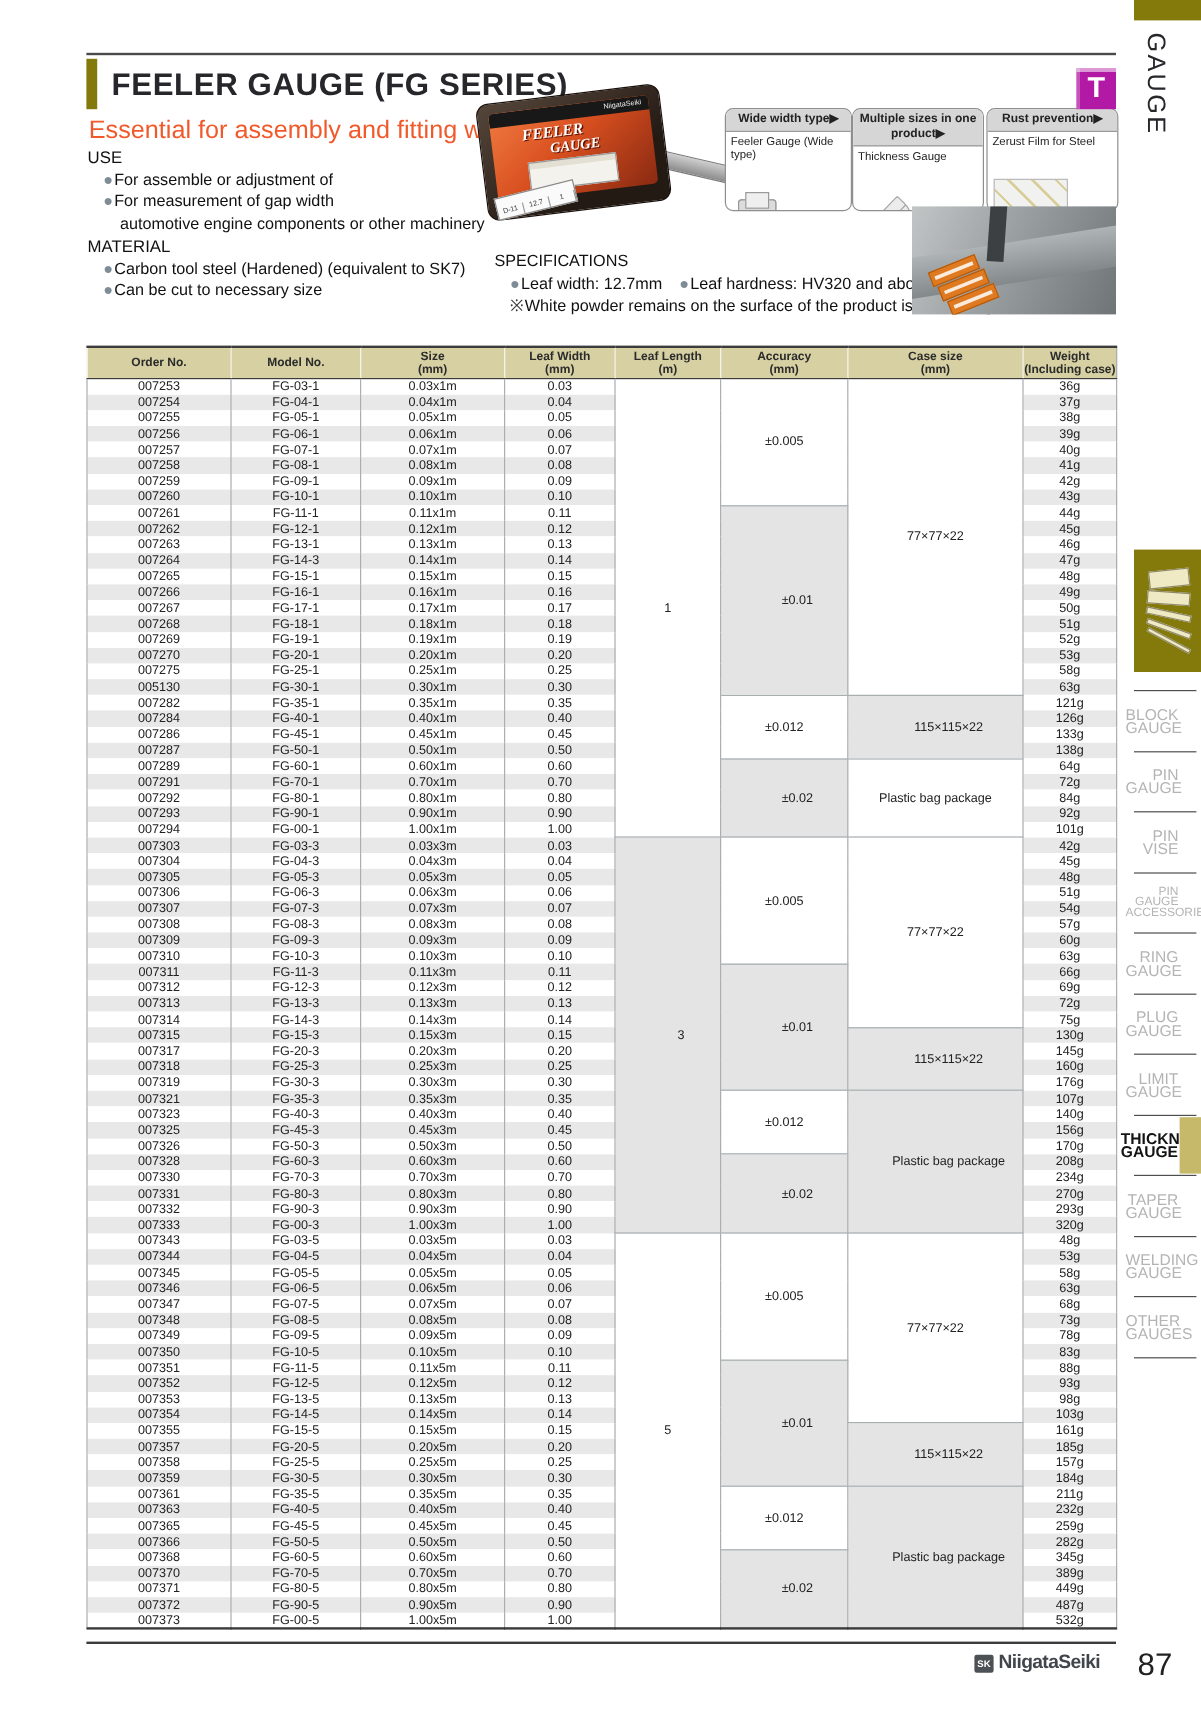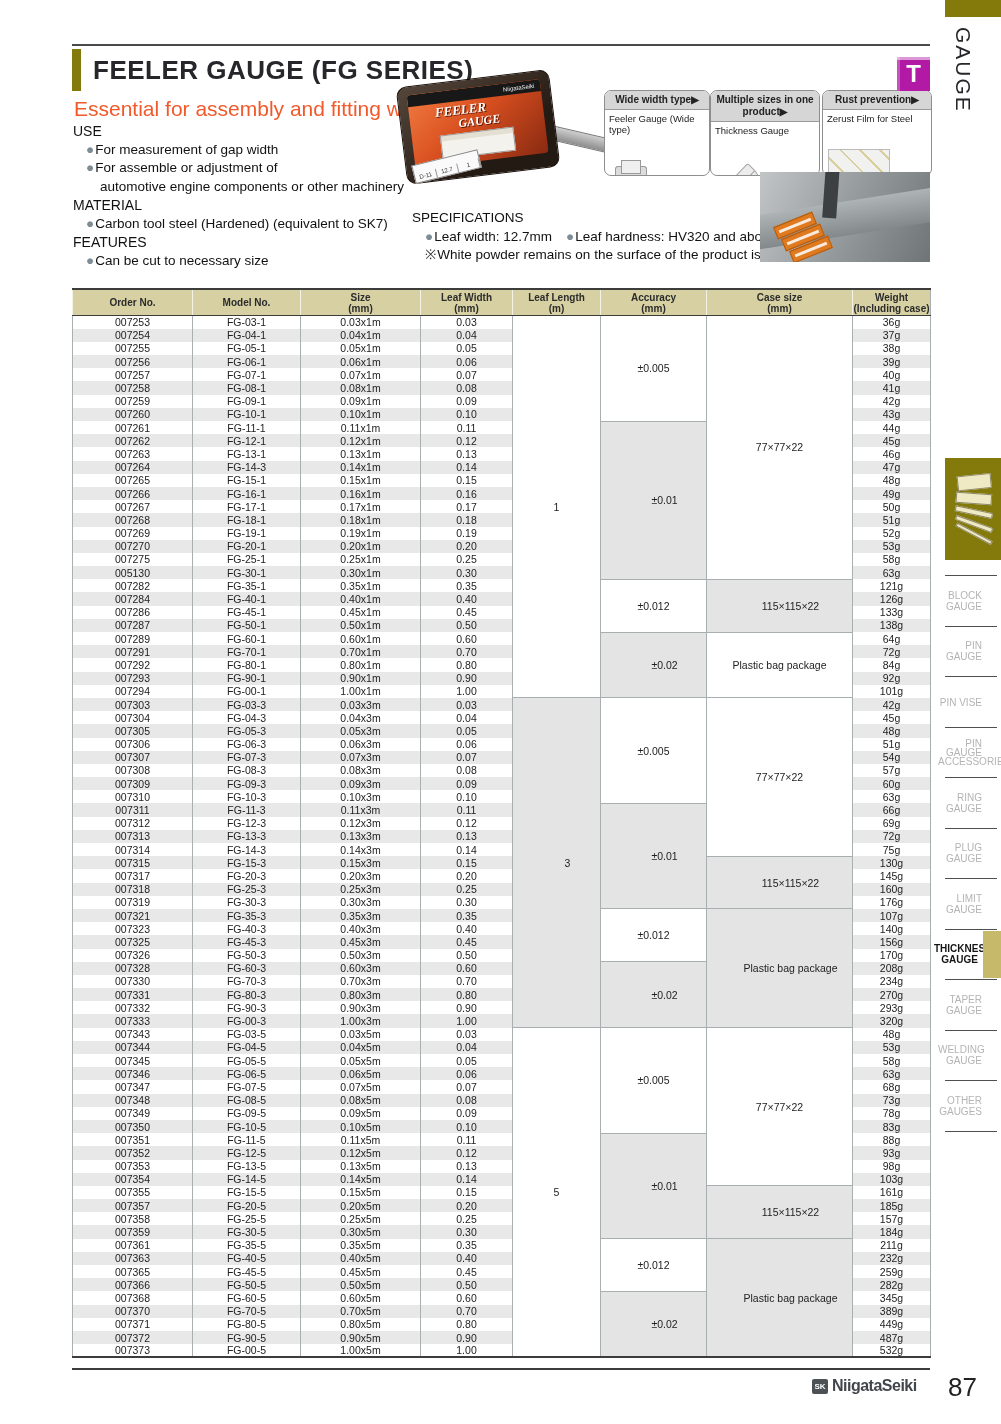--- a/index.html
+++ b/index.html
@@ -99,43 +99,42 @@
   
   .corner-strip{position:absolute;left:945px;top:0;width:56px;height:17px;background:#847a0b;}
   .gauge-vertical{position:absolute;left:951px;top:27px;writing-mode:vertical-rl;font-size:21px;
                   letter-spacing:2px;color:#26262b;}
   .side-icon{position:absolute;left:945px;top:458px;width:56px;height:102px;background:#847a0b;}
   .side-icon i{position:absolute;background:#efe9c4;border:1px solid #8d8868;transform-origin:4px 4px;}
   .side-tabs{position:absolute;left:945px;top:575px;width:52px;}
   .tab{position:relative;height:49.5px;border-top:1.5px solid #4f4f4f;}
   .tab.last{border-bottom:1.5px solid #4f4f4f;}
   .tab .lbl{position:absolute;right:15px;top:50%;transform:translateY(-50%);width:44px;
-            text-align:right;font-size:10px;line-height:11px;color:#b4b4b4;}
+            text-align:right;font-size:13px;line-height:11px;color:#b4b4b4;}
   .tab.small .lbl{font-size:10px;line-height:9px;}
   .tab.active .lbl{color:#141414;font-weight:bold;right:19px;}
   .tab.active .tab-block{position:absolute;right:-4px;top:1px;bottom:1px;width:18px;background:#c6b96a;}
 </style>
 </head>
 <body>
 
 <div class="title-rule"></div>
 <div class="title-bar">
   <div class="accent-block"></div>
   <div class="page-title">FEELER GAUGE (FG SERIES)</div>
 </div>
 <div class="subtitle">Essential for assembly and fitting work</div>
 
 <div class="copy">
   <div class="sec">USE</div>
+  <div class="item"><span class="bu">●</span><span>For assemble or adjustment of</span></div>
   <div class="item"><span class="bu">●</span><span>For measurement of gap width</span></div>
-  <div class="item"><span class="bu">●</span><span>For assemble or adjustment of</span></div>
   <div class="cont">automotive engine components or other machinery</div>
   <div class="sec">MATERIAL</div>
   <div class="item"><span class="bu">●</span><span>Carbon tool steel (Hardened) (equivalent to SK7)</span></div>
-  <div class="sec">FEATURES</div>
   <div class="item"><span class="bu">●</span><span>Can be cut to necessary size</span></div>
 </div>
 
 <div class="specs">
   <div>SPECIFICATIONS</div>
   <div style="padding-left:13px;">
     <span class="inline-item"><span class="bu">●</span><span>Leaf width: 12.7mm</span></span><span class="inline-item"><span class="bu">●</span><span>Leaf hardness: HV320 and above</span></span>
   </div>
   <div style="padding-left:13px;"><span class="note-mark">※</span><span>White powder remains on the surface of the product is antirust agent</span></div>
 </div>

